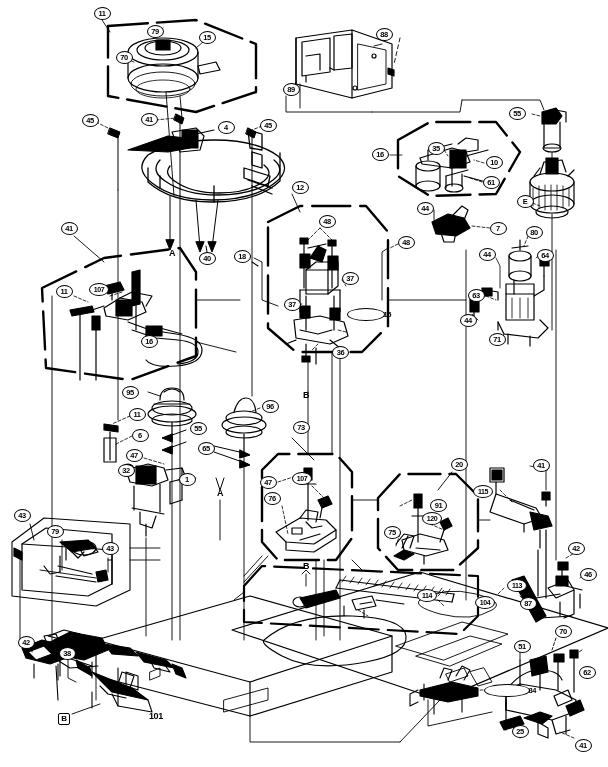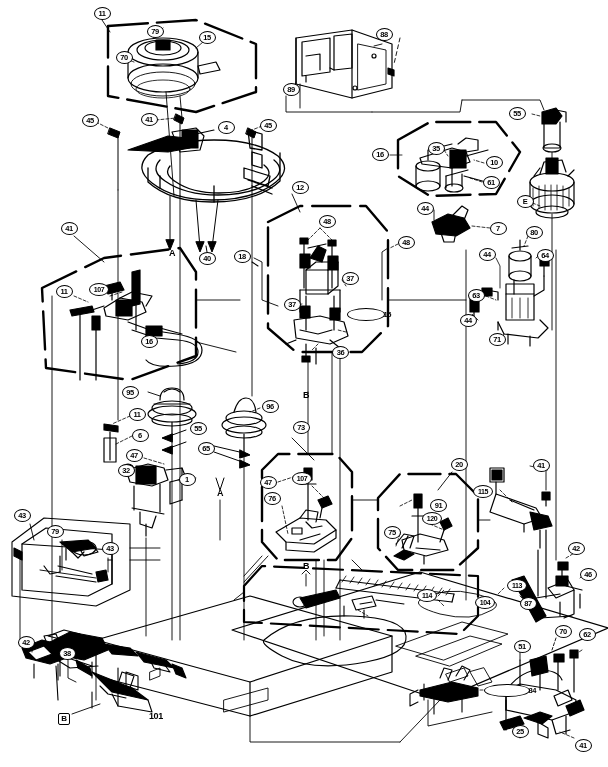--- a/index.html
+++ b/index.html
@@ -632,21 +632,21 @@
       <div class="callout w3" style="left: 517px; top: 585px;">113</div>
       <div class="callout w3" style="left: 427px; top: 595px;">114</div>
       <div class="callout w3" style="left: 485px; top: 602px;">104</div>
       <div class="callout" style="left: 528px; top: 603px;">87</div>
       <div class="callout" style="left: 26px; top: 642px;">42</div>
       <div class="callout" style="left: 67px; top: 653px;">38</div>
       <div class="callout sq" style="left: 64px; top: 719px;">B</div>
       <div class="callout plain w3" style="left: 155px; top: 717px;">101</div>
       <div class="callout" style="left: 522px; top: 646px;">51</div>
       <div class="callout" style="left: 563px; top: 631px;">70</div>
-      <div class="callout" style="left: 587px; top: 634px;">62</div>
+      <div class="callout" style="left: 587px; top: 672px;">62</div>
       <div class="callout" style="left: 492px; top: 690px; padding-left: 44px;">84</div>
       <div class="callout" style="left: 520px; top: 731px;">25</div>
       <div class="callout" style="left: 583px; top: 745px;">41</div>
       <div class="callout plain" style="left: 172px; top: 254px;">A</div>
       <div class="callout" style="left: 207px; top: 258px;">40</div>
       <div class="callout plain" style="left: 220px; top: 494px;">A</div>
       <div class="callout plain" style="left: 306px; top: 396px;">B</div>
       <div class="callout plain" style="left: 306px; top: 567px;">B</div>
     </div>
 

